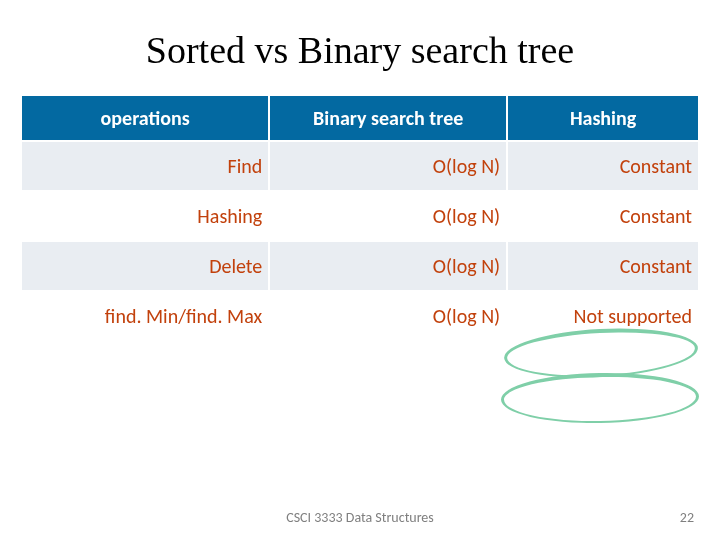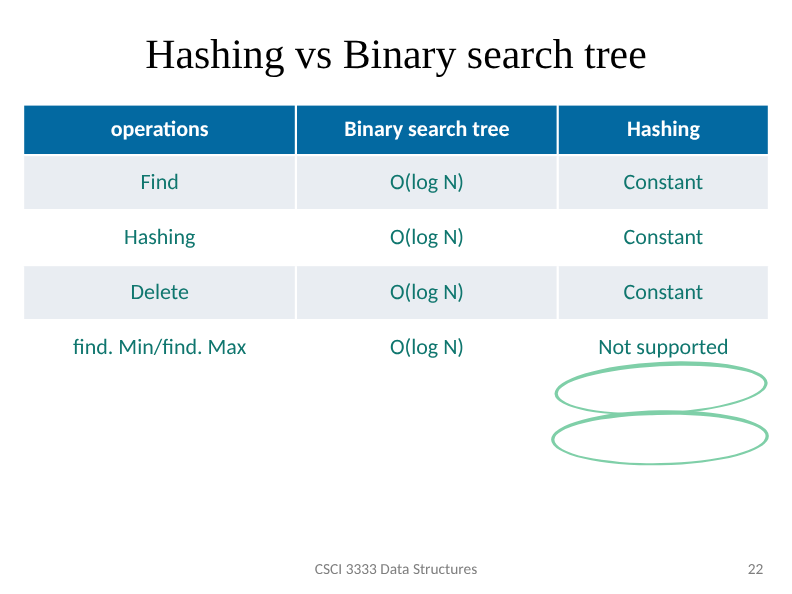--- a/index.html
+++ b/index.html
@@ -35,25 +35,25 @@
   }
   table.cmp th {
     background: #0369a1;
     color: #fff;
     font-weight: 700;
     text-align: center;
     padding: 10px 6px;
     border: 2px solid #fff;
   }
   table.cmp td {
-    text-align: center;
+    text-align: right;
     padding: 12px 6px;
     border: 2px solid #fff;
     background: #fff;
-    color: #0f766e;
+    color: #c2410c;
     font-weight: 400;
   }
   table.cmp tr.band td {
     background: #e9edf2;
   }
   table.cmp td.op {
     font-weight: 400;
   }
   .footer {
     position: absolute;
@@ -101,21 +101,21 @@
     border-top-width: 4px;
     border-bottom-width: 2px;
     transform: rotate(-1deg);
   }
 </style>
 </head>
 <body>
 
 <div class="slide">
 
-  <div class="title">Hashing vs Binary search tree</div>
+  <div class="title">Sorted vs Binary search tree</div>
 
   <table class="cmp">
     <thead>
       <tr>
         <th>operations</th>
         <th>Binary search tree</th>
         <th>Hashing</th>
       </tr>
     </thead>
     <tbody>

